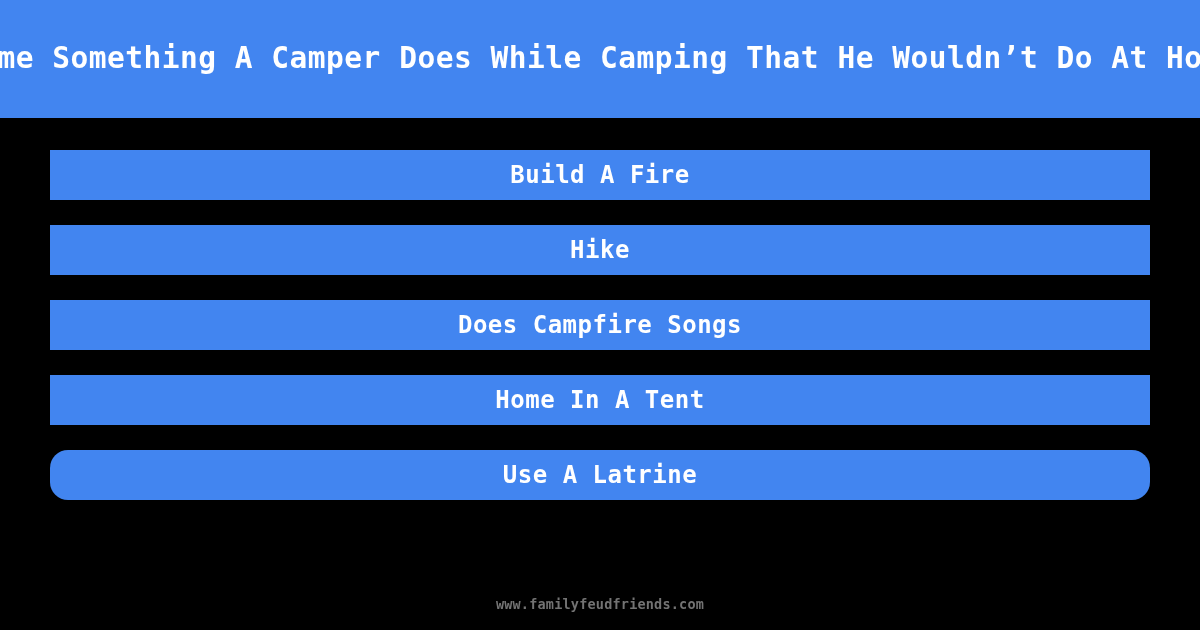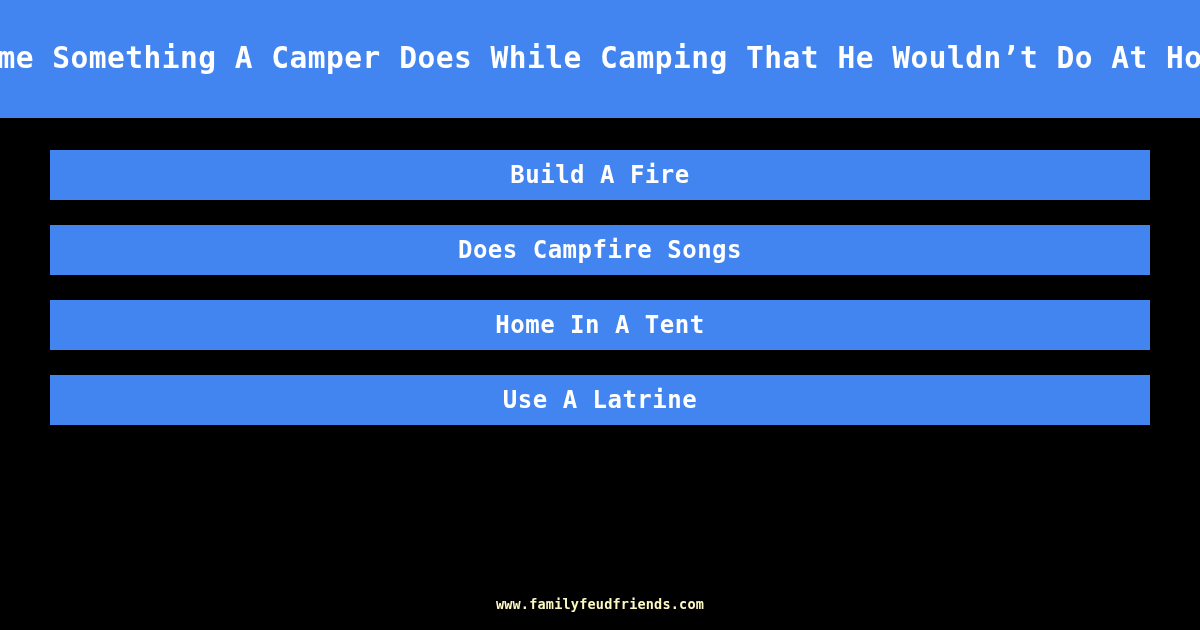--- a/index.html
+++ b/index.html
@@ -56,20 +56,21 @@
     background: #4285f0;
     margin-bottom: 25px;
     display: flex;
     align-items: center;
     justify-content: center;
     box-sizing: border-box;
     padding: 0 8px;
   }
   .answer-bar:last-child {
     margin-bottom: 0;
+    border-radius: 18px;
   }
   .answer-text {
     color: #ffffff;
     font-family: "DejaVu Sans Mono", "Liberation Mono", monospace;
     font-size: 24px;
     font-weight: bold;
     letter-spacing: 0.5px;
     text-align: center;
     white-space: nowrap;
   }
@@ -77,21 +78,21 @@
   .footer {
     position: absolute;
     left: 0;
     top: 596px;
     width: 1200px;
     display: flex;
     align-items: center;
     justify-content: center;
   }
   .footer-text {
-    color: #fef9c3;
+    color: #737373;
     font-family: "DejaVu Sans Mono", "Liberation Mono", monospace;
     font-size: 13.5px;
     font-weight: bold;
     letter-spacing: 0.2px;
     text-align: center;
     white-space: nowrap;
   }
 </style>
 </head>
 <body>
@@ -100,20 +101,23 @@
 
   <div class="header-banner">
     <div class="header-title">Name Something A Camper Does While Camping That He Wouldn’t Do At Home</div>
   </div>
 
   <div class="answers">
     <div class="answer-bar">
       <span class="answer-text">Build A Fire</span>
     </div>
     <div class="answer-bar">
+      <span class="answer-text">Hike</span>
+    </div>
+    <div class="answer-bar">
       <span class="answer-text">Does Campfire Songs</span>
     </div>
     <div class="answer-bar">
       <span class="answer-text">Home In A Tent</span>
     </div>
     <div class="answer-bar">
       <span class="answer-text">Use A Latrine</span>
     </div>
   </div>
 

